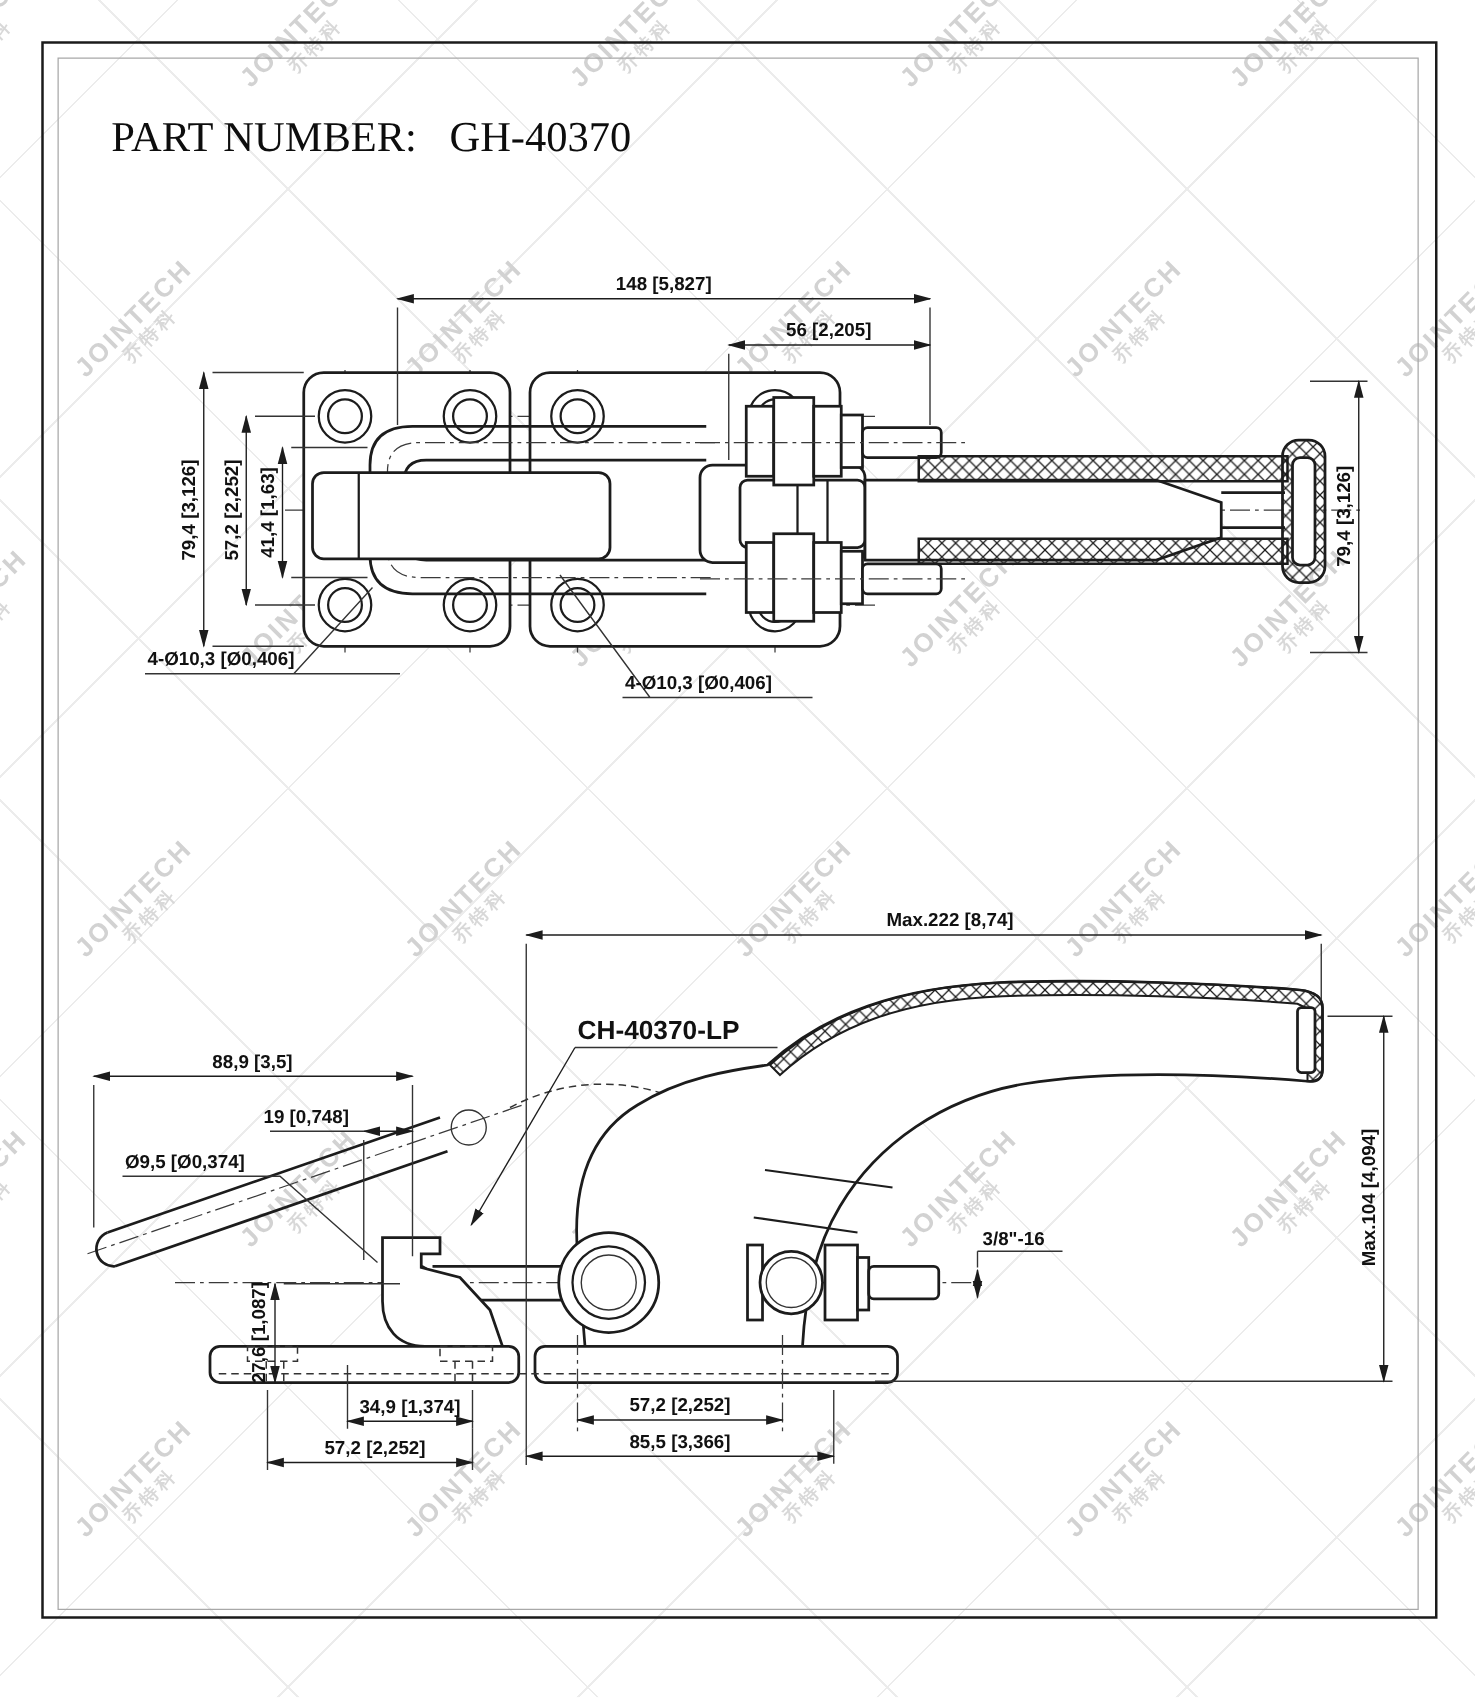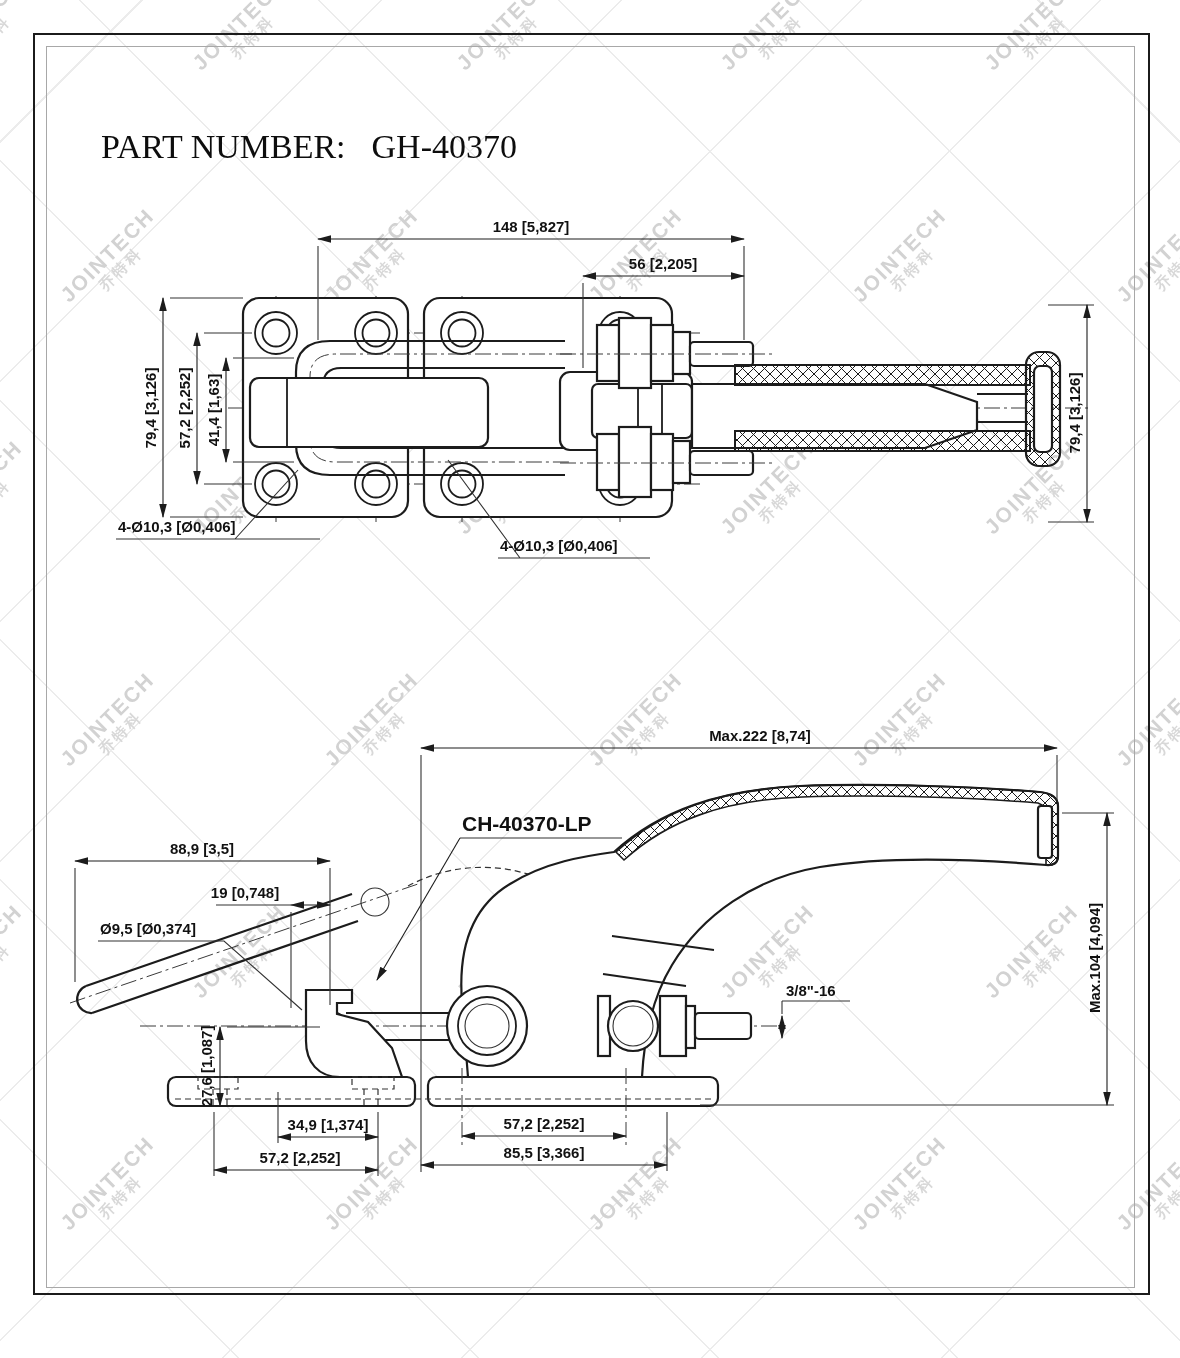--- a/index.html
+++ b/index.html
@@ -9,22 +9,22 @@
     background:
       repeating-linear-gradient(45deg,transparent 0px,transparent 168px,#ececec 168px,#ececec 169.5px),
       repeating-linear-gradient(-45deg,transparent 0px,transparent 168px,#ececec 168px,#ececec 169.5px);}
   .wm-unit{position:absolute;transform:rotate(-45deg);pointer-events:none;line-height:1.05;}
   .wm-main{font-weight:bold;font-size:21px;letter-spacing:2px;color:#d2d2d2;}
   .wm-sub{font-weight:bold;font-size:15px;color:#d8d8d8;margin-left:34px;letter-spacing:3px;}
   .border-outer{position:absolute;left:33px;top:33px;width:1113px;height:1258px;
     border:2px solid #1b1b1b;}
   .border-inner{position:absolute;left:46px;top:46px;width:1087px;height:1240px;
     border:1px solid #a8a8a8;}
-  .title{position:absolute;left:101px;top:92px;font-family:"Liberation Serif",serif;
-    font-size:34px;color:#0d0d0d;white-space:nowrap;margin-top:36px;}
+  .title{position:absolute;left:89px;top:92px;font-family:"Liberation Serif",serif;
+    font-size:34px;color:#0d0d0d;white-space:nowrap;}
   .title .val{margin-left:26px;}
   svg{position:absolute;left:0;top:0;}
   .ol{fill:#fff;stroke:#1c1c1c;stroke-width:2.2px;}
   .ols{fill:none;stroke:#1c1c1c;stroke-width:2.2px;}
   .med{fill:none;stroke:#1c1c1c;stroke-width:1.8px;}
   .thin{fill:none;stroke:#333;stroke-width:1.1px;}
   .cl{fill:none;stroke:#3a3a3a;stroke-width:1px;stroke-dasharray:16 4 3 4;}
   .hid{fill:none;stroke:#333;stroke-width:1.2px;stroke-dasharray:6 4;}
   .dim{fill:none;stroke:#1c1c1c;stroke-width:1.1px;}
   .dtx{font:bold 15px "Liberation Sans",sans-serif;fill:#111;}

